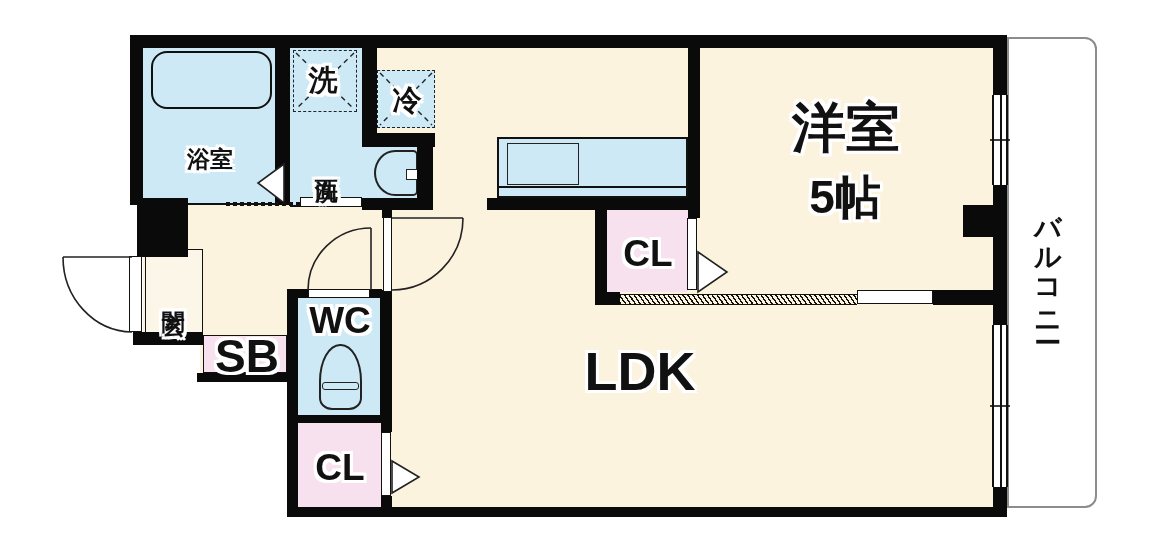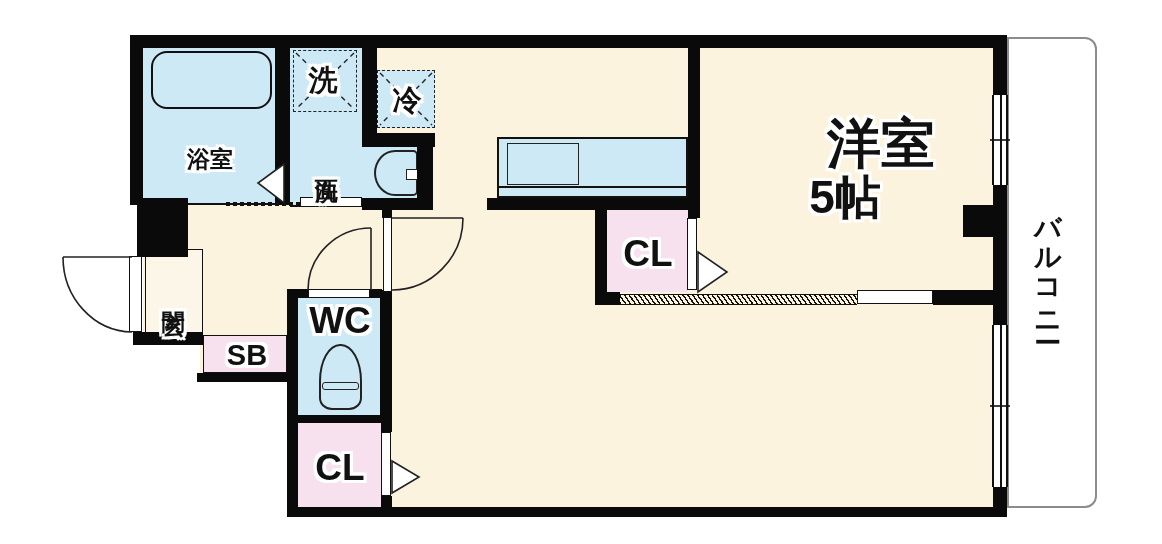--- a/index.html
+++ b/index.html
@@ -27,21 +27,21 @@
   svg.overlay{position:absolute;left:0;top:0;z-index:5;pointer-events:none;}
   .label{position:absolute;z-index:6;color:#111;font-weight:bold;white-space:nowrap;
     transform:translate(-50%,-50%);line-height:1.02;text-align:center;
     text-shadow:-3px -3px 0 #fff,3px -3px 0 #fff,-3px 3px 0 #fff,3px 3px 0 #fff,0 -3px 0 #fff,0 3px 0 #fff,-3px 0 0 #fff,3px 0 0 #fff;}
   .vert{writing-mode:vertical-rl;text-orientation:upright;}
   .vert-mixed{writing-mode:vertical-rl;text-orientation:mixed;letter-spacing:2px;}
   .fs-title{font-size:54px;}
   .fs-size{font-size:46px;}
   .fs-room{font-size:23px;}
   .fs-abbr{font-size:37px;}
-  .fs-sb{font-size:29px;}
+  .fs-sb{font-size:46px;}
   .fs-app{font-size:29px;}
   .fs-balc{font-size:27px;}
   .tub{background:var(--wet);border:2px solid var(--line);border-radius:16px;box-sizing:border-box;}
   .counter{background:var(--wet);border:2px solid var(--line);box-sizing:border-box;}
   .sink{border:1.5px solid #222;box-sizing:border-box;}
   .basin{background:var(--wet);border:2px solid #222;box-sizing:border-box;border-radius:22px 5px 5px 22px/24px 5px 5px 24px;}
   .tap{background:#fff;border:1.5px solid #222;box-sizing:border-box;}
   .toilet-bowl{background:var(--wet);border:2px solid #222;box-sizing:border-box;border-radius:21px 21px 13px 13px/37px 37px 12px 12px;}
   .toilet-seat{background:var(--wet);border:1.5px solid #222;border-radius:3px;box-sizing:border-box;}
   .dashedbox{background:var(--wet);border:1.6px dashed #222;box-sizing:border-box;z-index:2;}
@@ -153,17 +153,18 @@
 
   <div class="label fs-room" style="left:210px;top:160px;">浴室</div>
   <div class="label fs-room vert" style="left:326px;top:161px;">洗面</div>
   <div class="label fs-app" style="left:323px;top:81px;">洗</div>
   <div class="label fs-app" style="left:407px;top:101px;">冷</div>
   <div class="label fs-room vert" style="left:173px;top:293px;">玄関</div>
   <div class="label fs-sb" style="left:247px;top:356px;">SB</div>
   <div class="label fs-abbr" style="left:340px;top:321px;">WC</div>
   <div class="label fs-abbr" style="left:340px;top:468px;">CL</div>
   <div class="label fs-abbr" style="left:648px;top:254px;">CL</div>
-  <div class="label fs-title" style="left:846px;top:144px;margin-left:35px;">洋室</div>
+  <div class="label fs-title" style="left:640px;top:372px;">LDK</div>
+  <div class="label fs-title" style="left:846px;top:128px;">洋室</div>
   <div class="label fs-size" style="left:845px;top:197px;">5帖</div>
   <div class="label fs-balc vert-mixed" style="left:1047px;top:263px;font-weight:600;">バルコニー</div>
 
 </div>
 
 </body></html>

